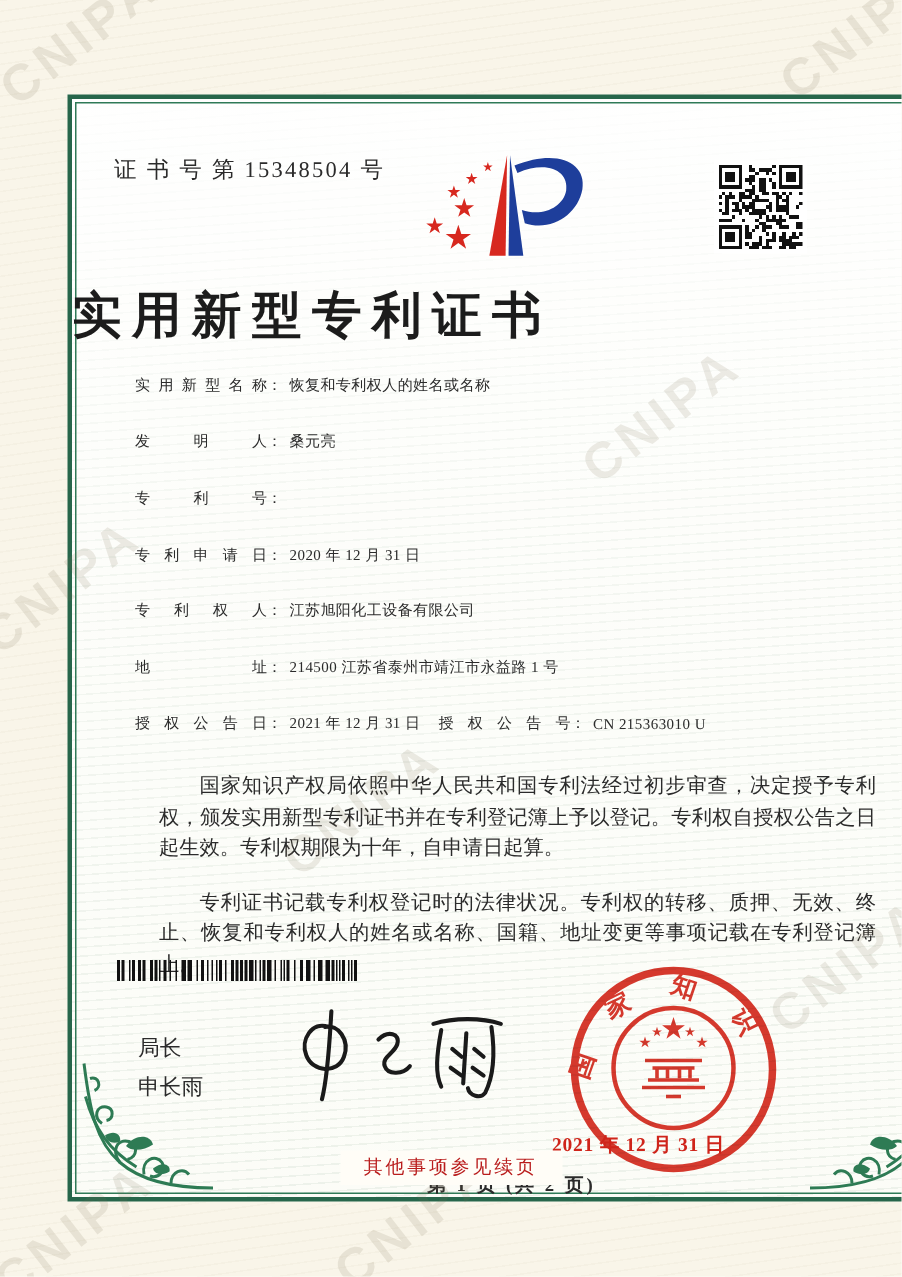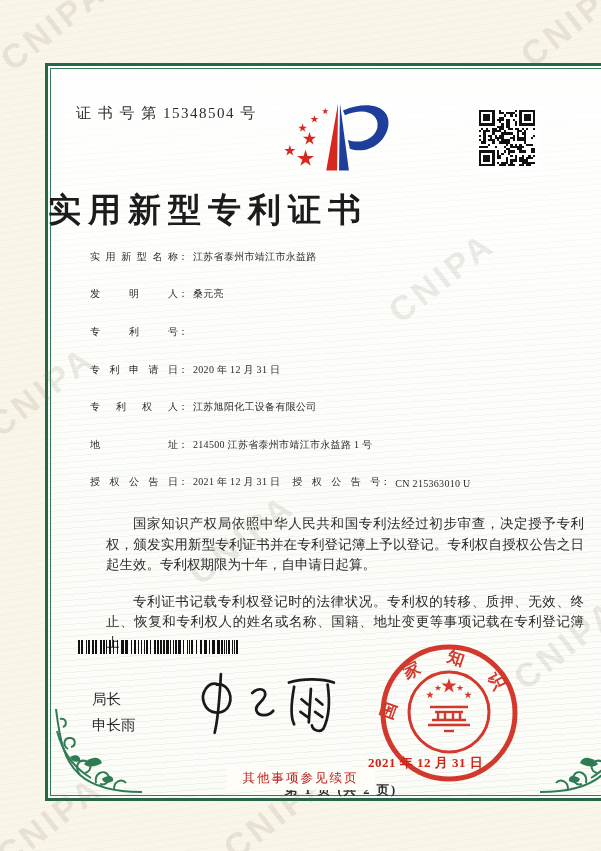--- a/index.html
+++ b/index.html
@@ -308,21 +308,21 @@
         <rect x="2" y="20" width="3" height="3" fill="#111"></rect>
       </svg>
   </div>
 
   <div class="title">实用新型专利证书</div>
 
   <div class="fields">
     <div class="frow">
       <span class="flabel">实用新型名称</span>
         <span class="fcolon">：</span>
-        <span class="fvalue">江苏省泰州市靖江市永益路</span>
+        <span class="fvalue">恢复和专利权人的姓名或名称</span>
     </div>
     <div class="frow">
       <span class="flabel">发明人</span>
         <span class="fcolon">：</span>
         <span class="fvalue">桑元亮</span>
     </div>
     <div class="frow">
       <span class="flabel">专利号</span>
         <span class="fcolon">：</span>
     </div>

